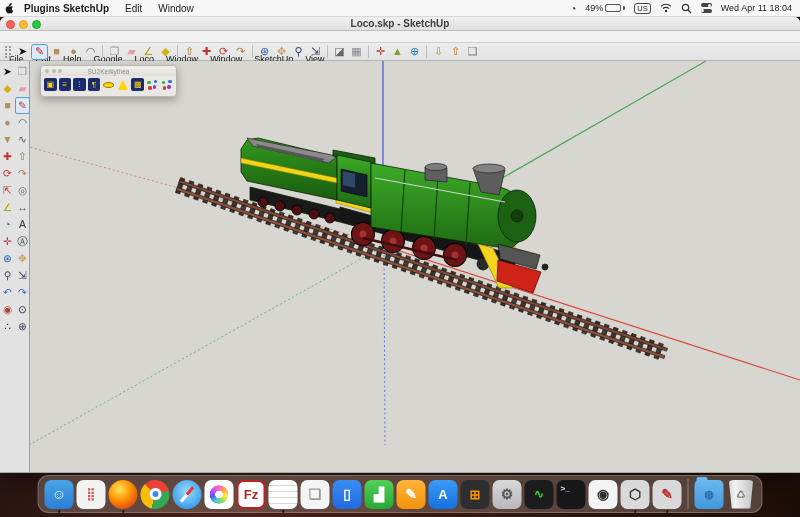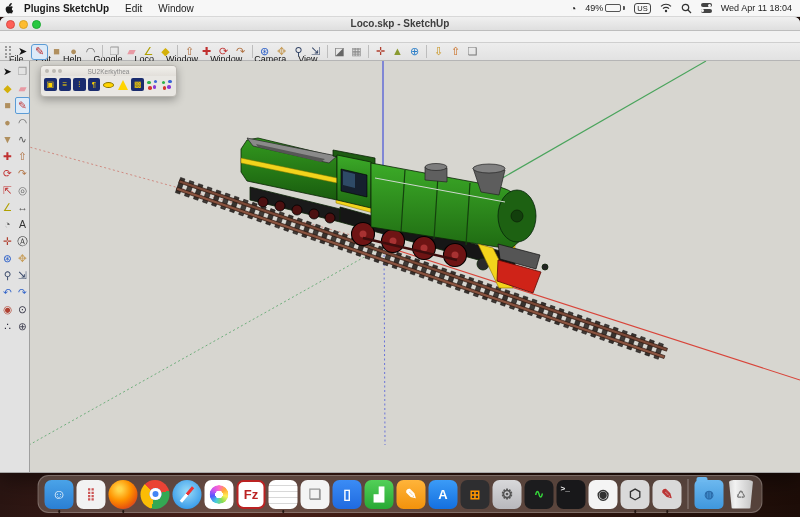--- a/index.html
+++ b/index.html
@@ -177,21 +177,21 @@
   </div>
 
   <div class="appmenu" id="appmenu">
       <span class="am-item">File</span>
       <span class="am-item">Edit</span>
       <span class="am-item">Help</span>
       <span class="am-item">Google</span>
       <span class="am-item">Loco</span>
       <span class="am-item">Window</span>
       <span class="am-item">Window</span>
-      <span class="am-item">Camera</span>
+      <span class="am-item">SketchUp</span>
       <span class="am-item">View</span>
     </div>
 
   <div class="toolbar" id="toolbar">
     <span class="tb-grip"></span>
   <div class="tbtn" style="color: rgb(17, 17, 17);">➤</div>
       <div class="tbtn sel" style="color: rgb(192, 48, 48);">✎</div>
       <div class="tbtn" style="color: rgb(176, 143, 94);">■</div>
       <div class="tbtn" style="color: rgb(176, 143, 94);">●</div>
       <div class="tbtn" style="color: rgb(85, 85, 85);">◠</div>

